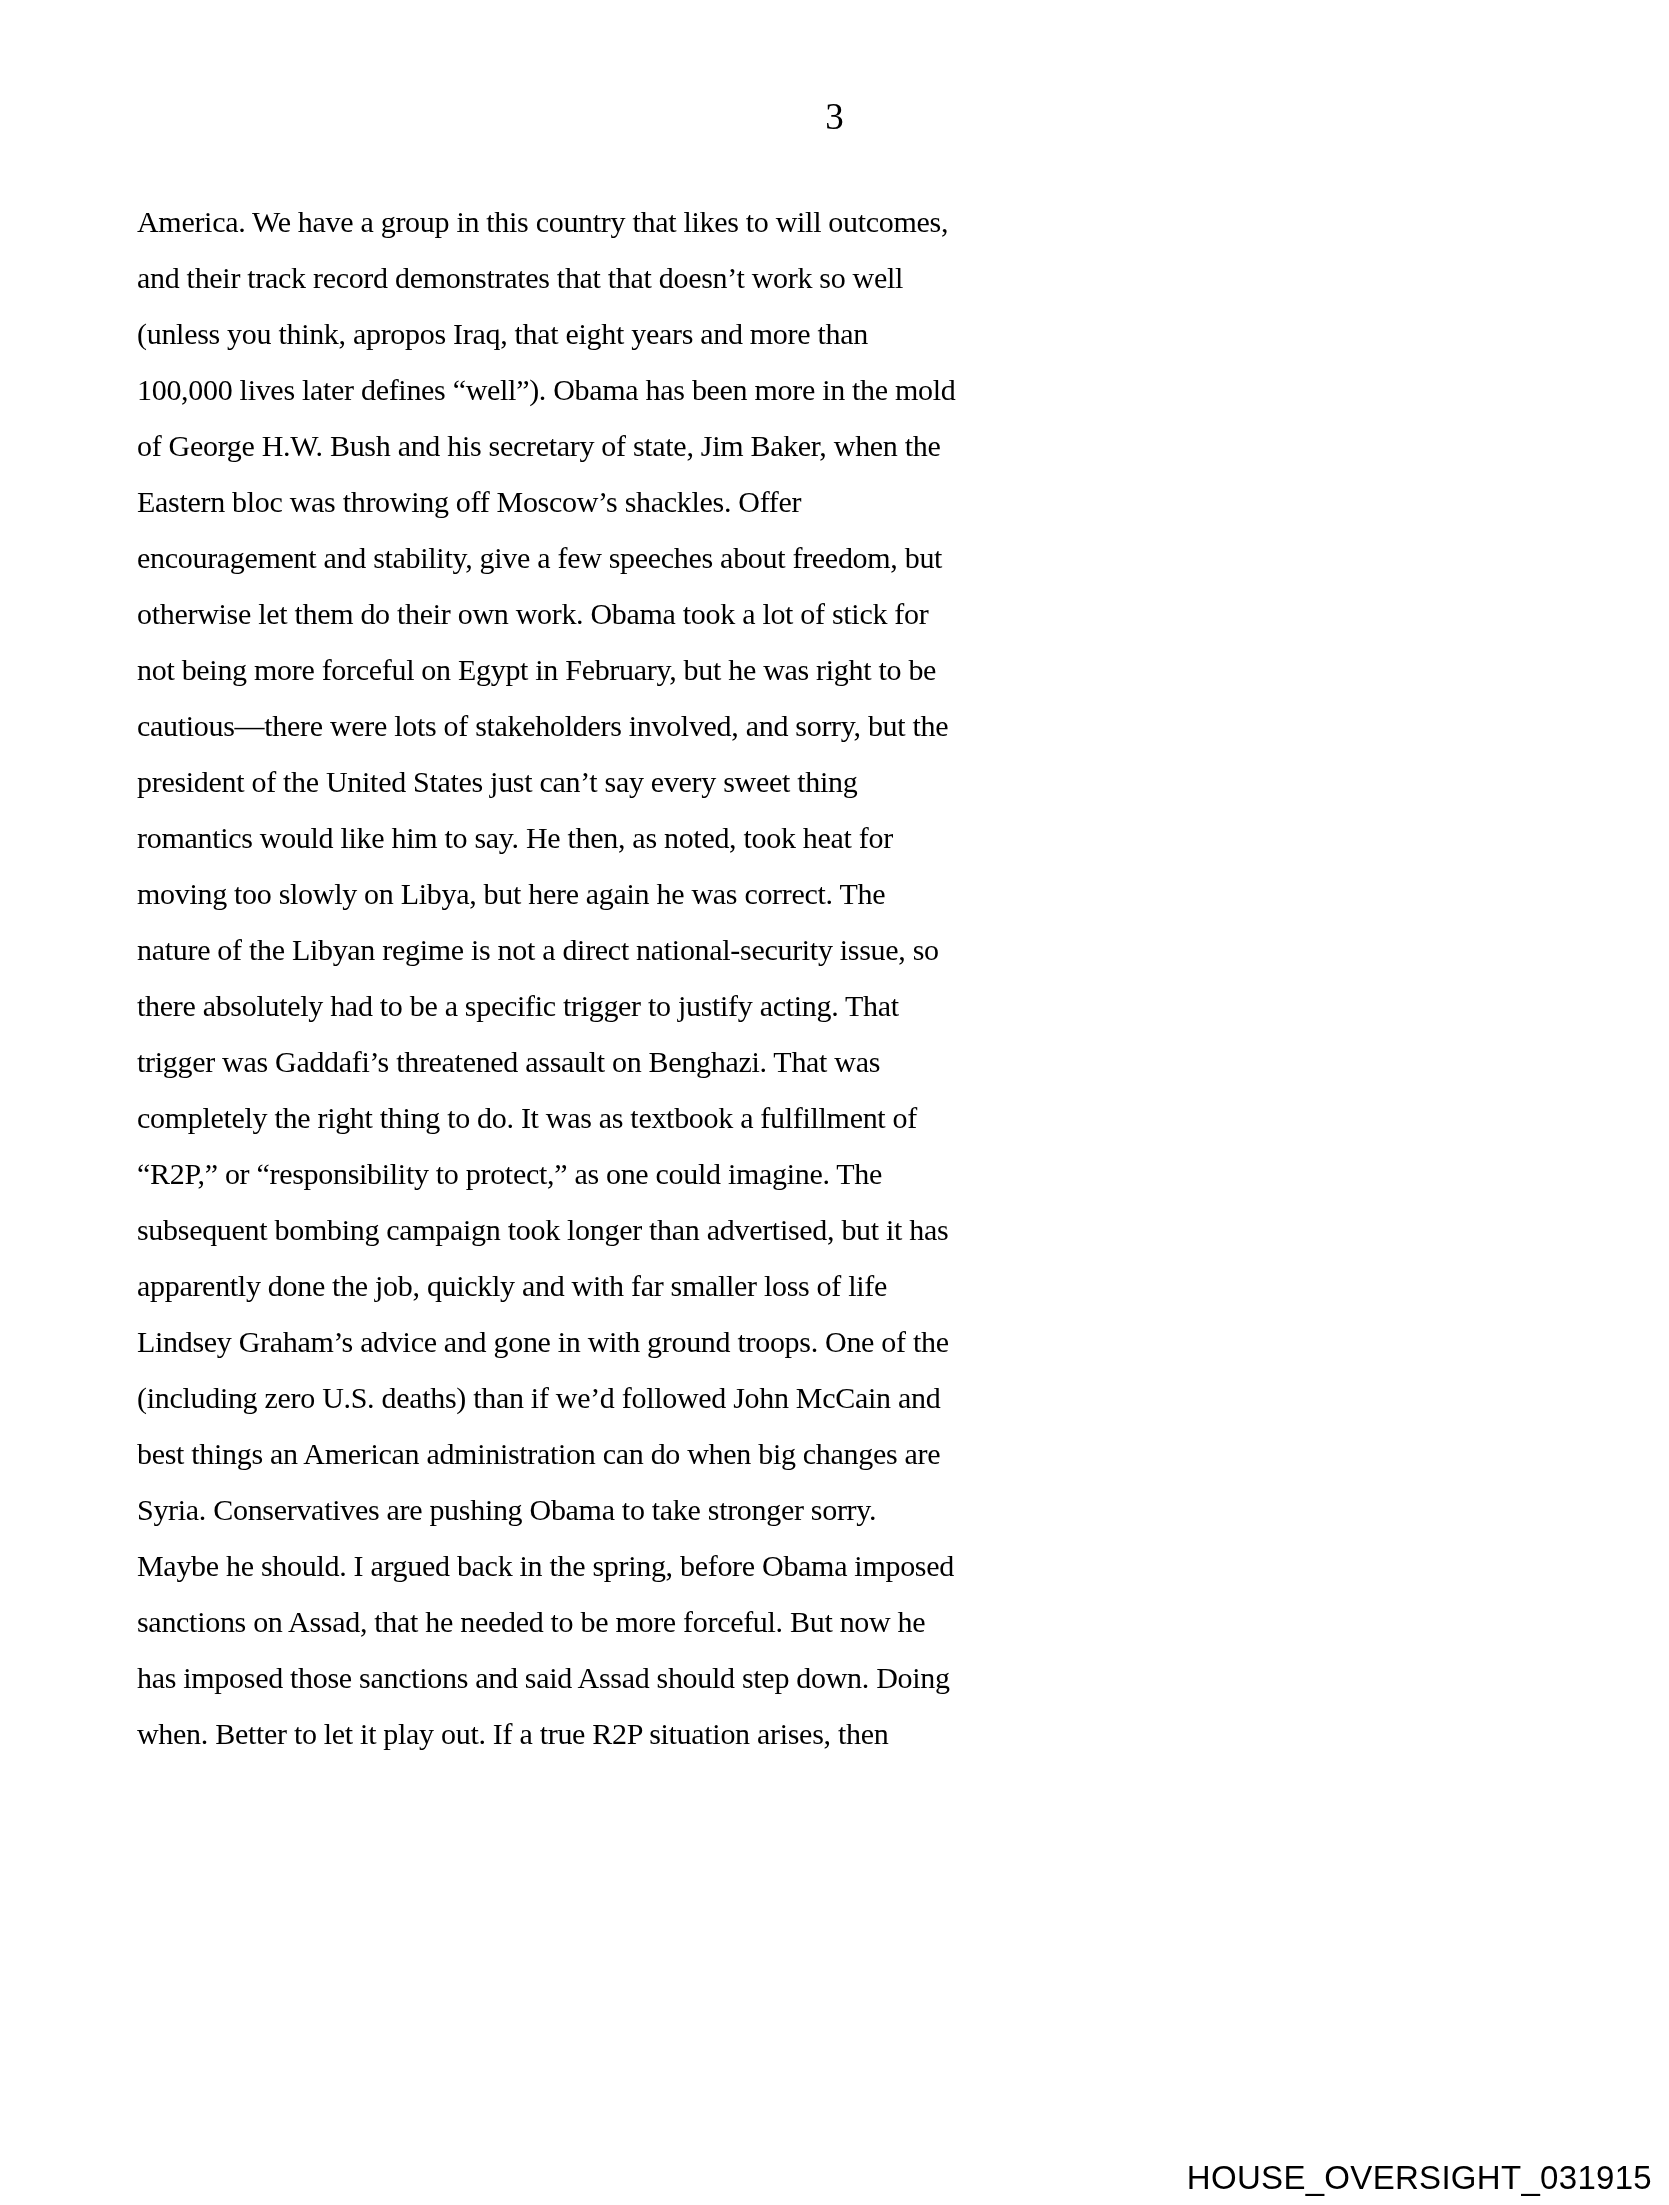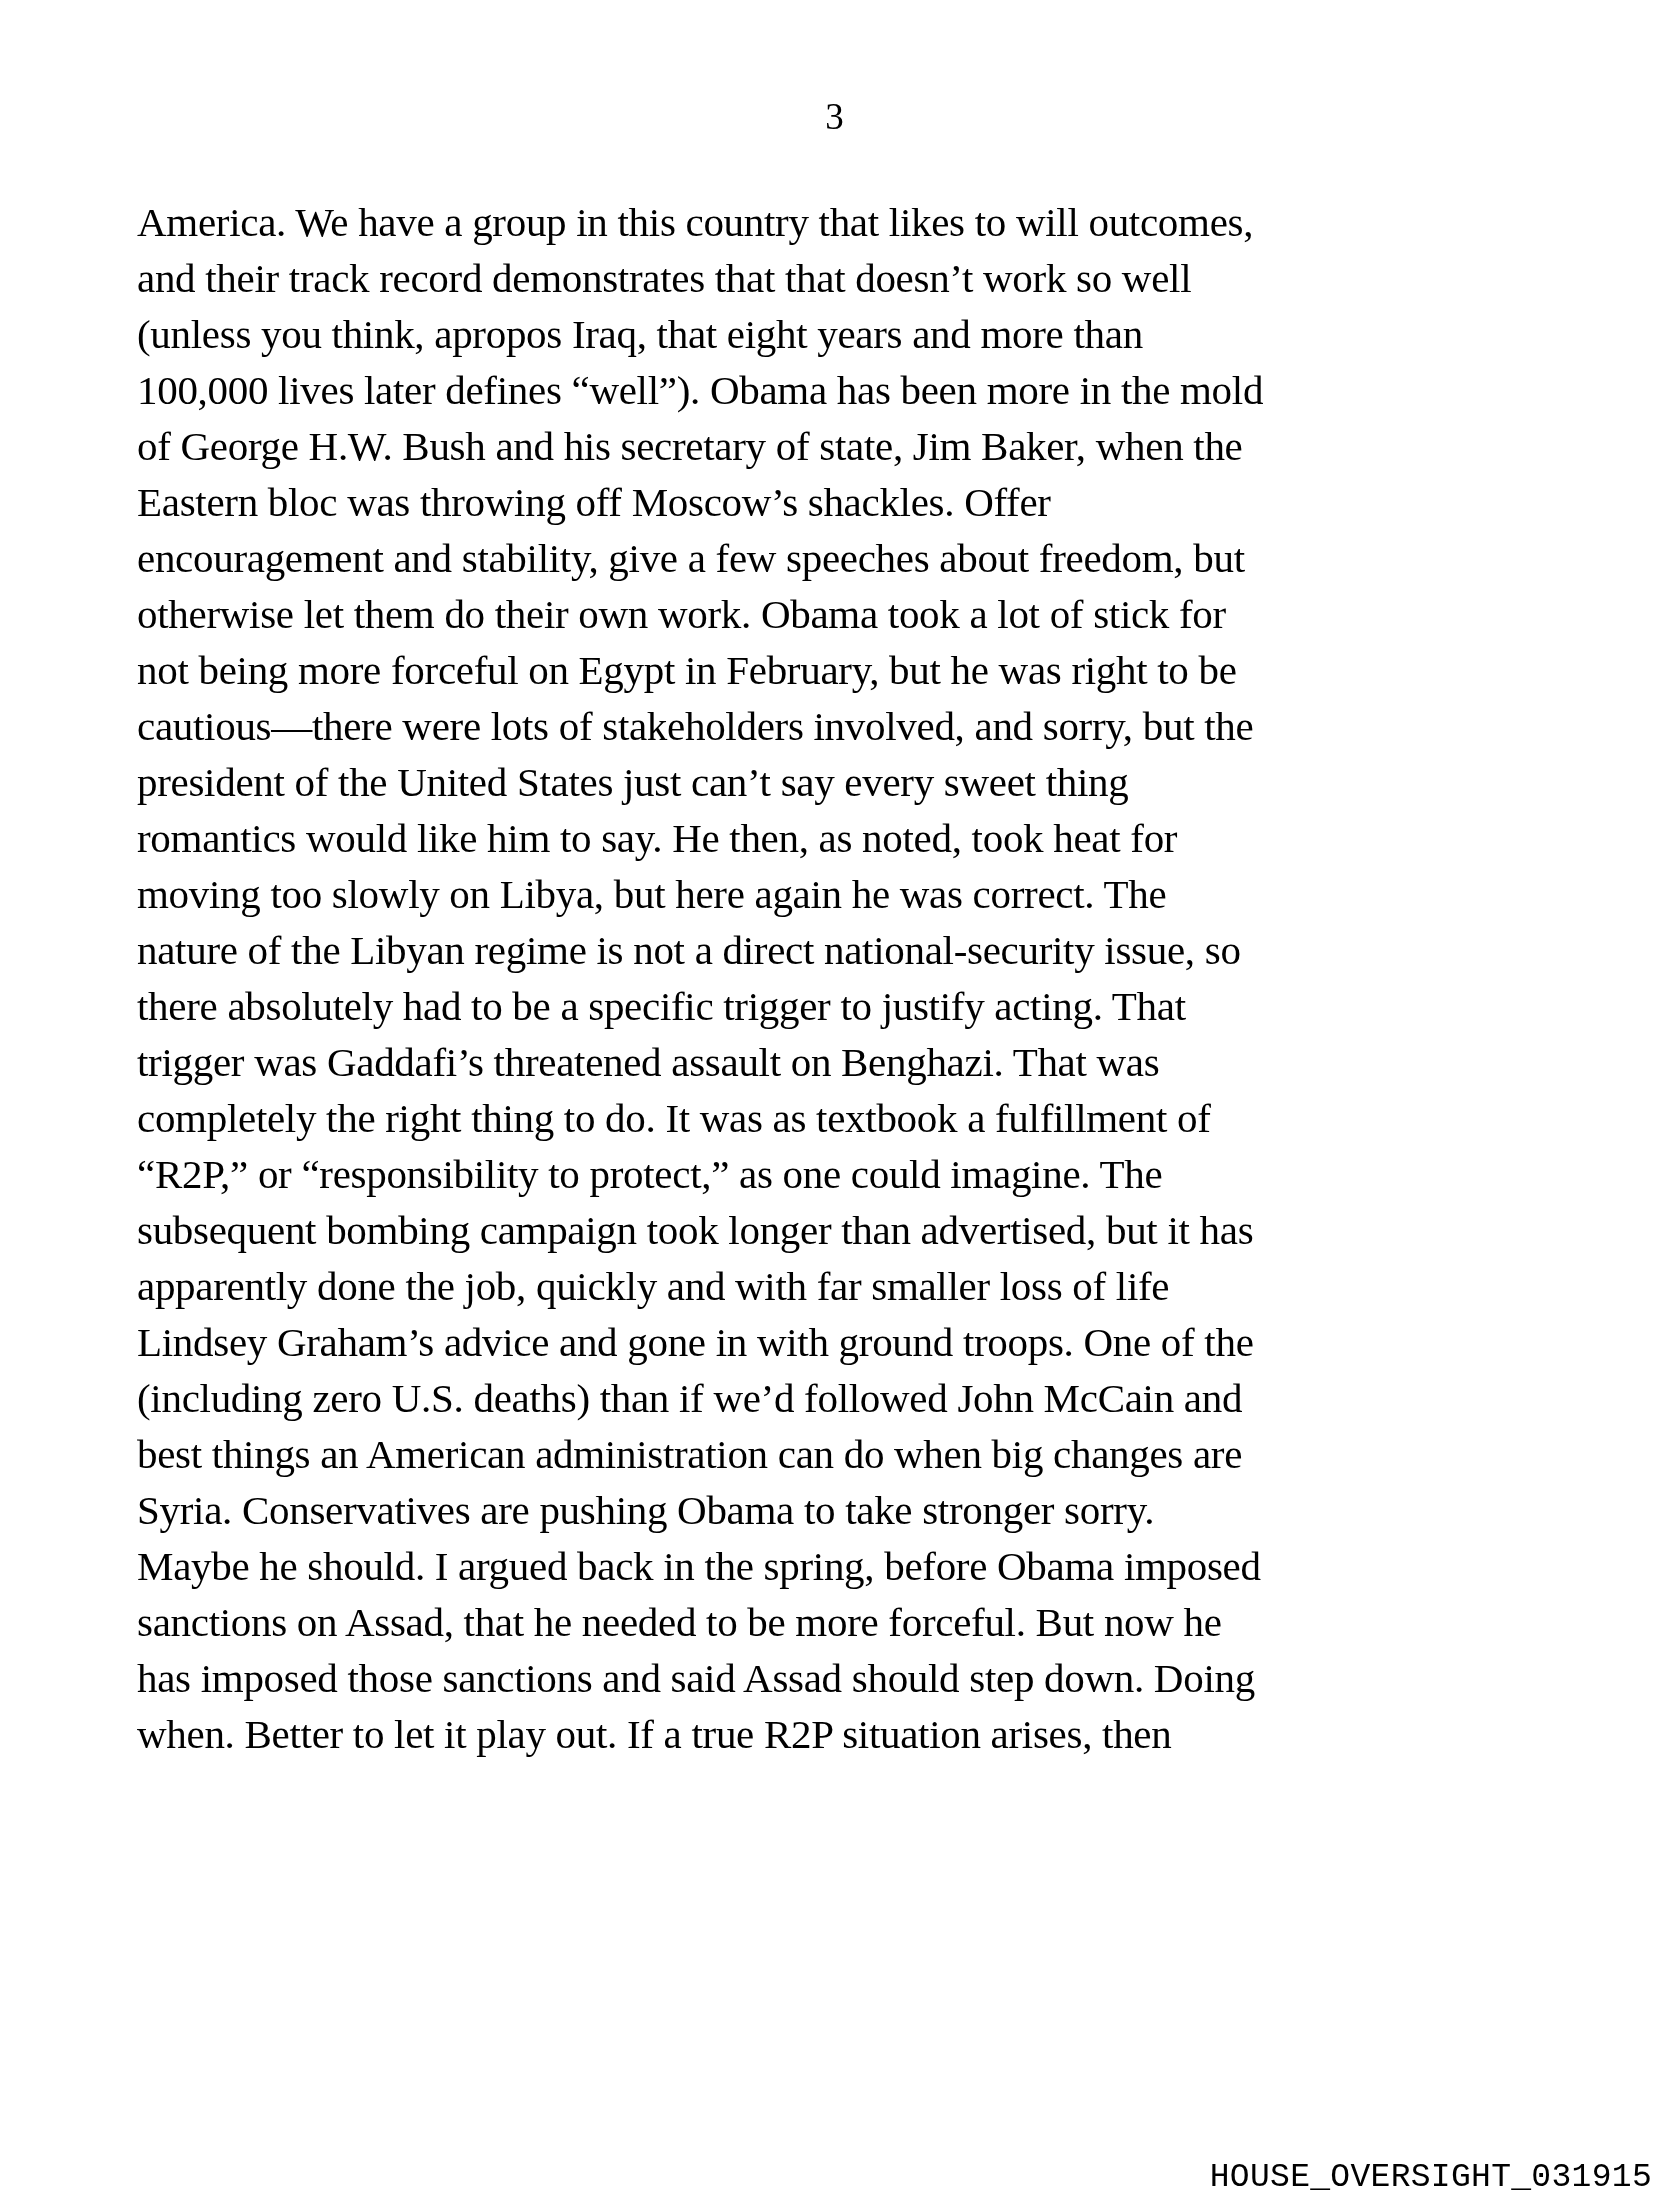--- a/index.html
+++ b/index.html
@@ -23,32 +23,32 @@
     width: 1669px;
     text-align: center;
     font-size: 37px;
     line-height: 39px;
   }
   .body-text {
     position: absolute;
     top: 194px;
     left: 137px;
     width: 1434px;
-    font-size: 41px;
+    font-size: 30px;
     line-height: 56px;
     letter-spacing: -0.3px;
   }
   .body-text .line {
     white-space: nowrap;
   }
   .bates-footer {
     position: absolute;
     top: 2159px;
     right: 17px;
-    font-family: Liberation Mono, monospace;
+    font-family: Liberation Sans, sans-serif;
     font-size: 33px;
     line-height: 37px;
     letter-spacing: 0.3px;
   }
 </style>
 </head>
 <body>
 
 <div class="page">
   <div class="page-number">3</div>

